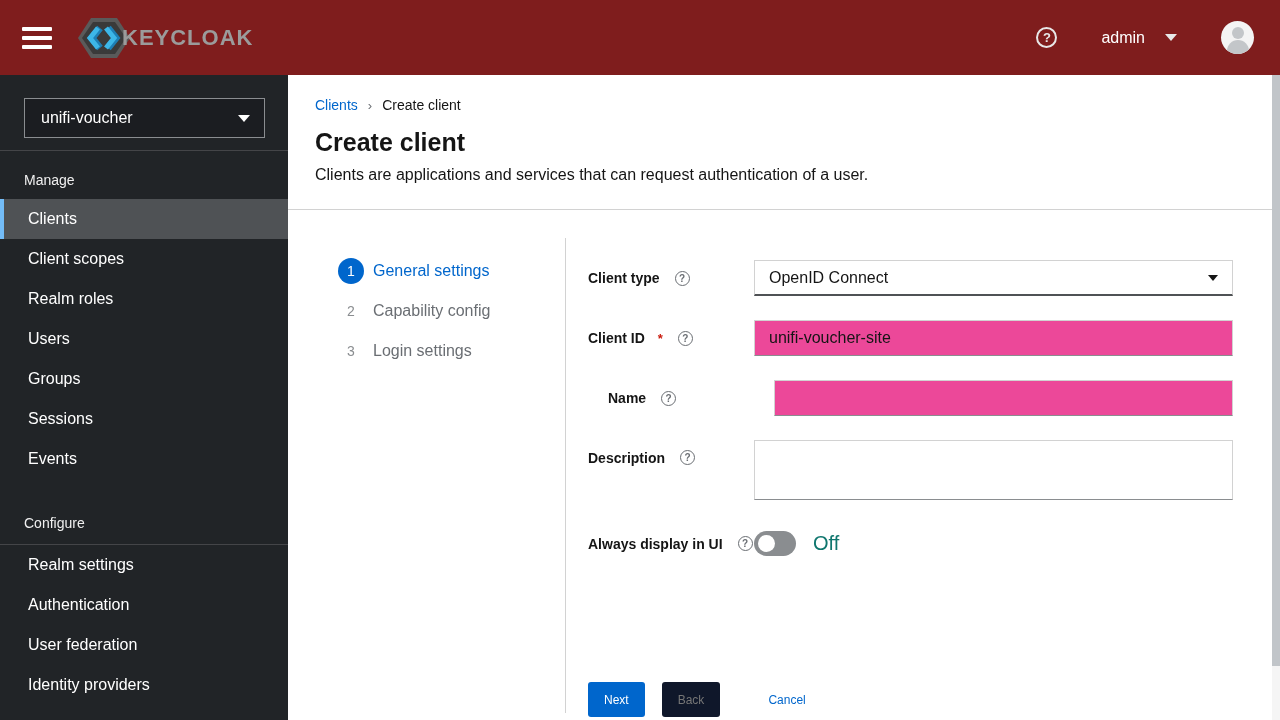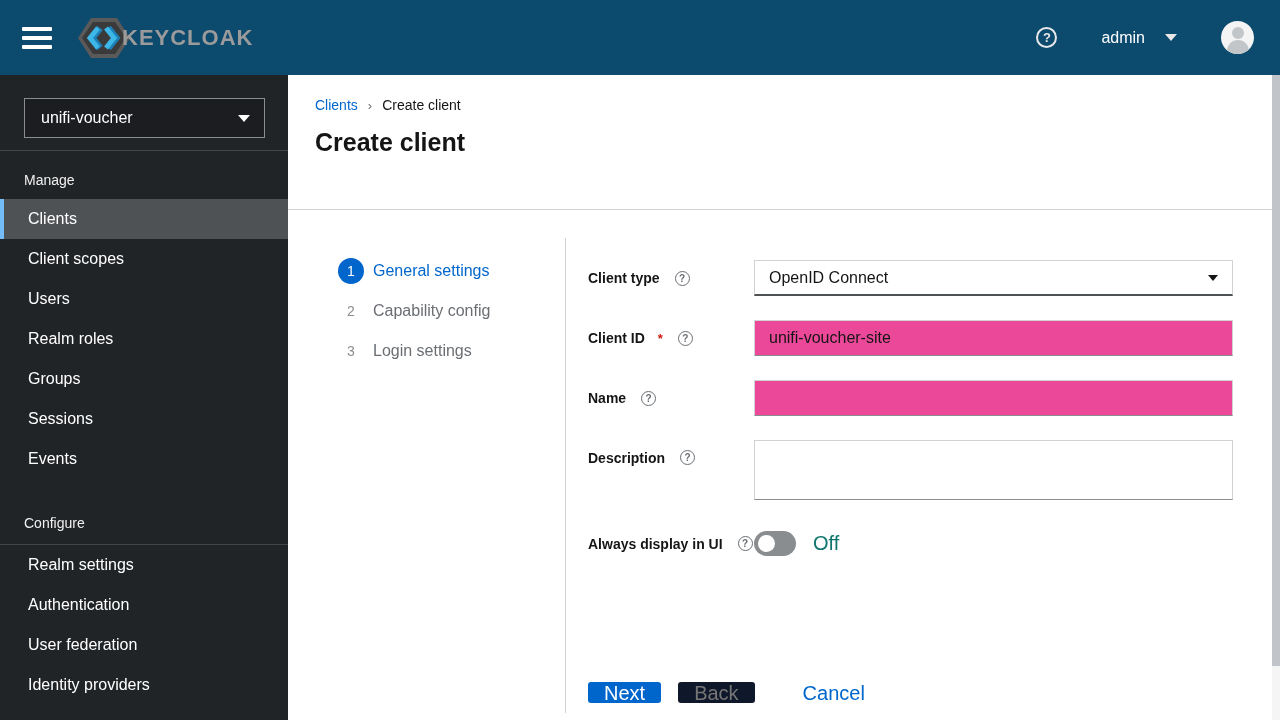--- a/index.html
+++ b/index.html
@@ -1,21 +1,21 @@
 <!DOCTYPE html>
 <html><head>
 <meta charset="utf-8">
 <style>
   * { margin:0; padding:0; box-sizing:border-box; }
   html,body { width:1280px; height:720px; overflow:hidden;
     font-family:"Liberation Sans", sans-serif; background:#fff; }
 
   
   .masthead { position:absolute; left:0; top:0; width:1280px; height:75px;
-    background:#0c4a6e; display:flex; align-items:center; z-index:30; }
+    background:#7f1d1d; display:flex; align-items:center; z-index:30; }
   .hamburger { width:30px; height:22px; margin-left:22px; cursor:pointer;
     display:flex; flex-direction:column; justify-content:space-between; }
   .hamburger span { display:block; height:4px; background:#fff; border-radius:1px; }
   .brand { display:flex; align-items:center; margin-left:26px; }
   .brand-text { color:#9b9b9b; font-size:22px; font-weight:700;
     letter-spacing:1px; margin-left:-8px; }
   .masthead-right { margin-left:auto; display:flex; align-items:center;
     gap:44px; padding-right:26px; }
   .help-circle { width:21px; height:21px; border:2px solid #e8e8e8; border-radius:50%;
     color:#e8e8e8; font-size:13px; font-weight:700; display:flex;
@@ -90,21 +90,21 @@
     border-bottom:1px solid #8a8d90; padding:8px 14px; font-size:16px; resize:none;
     font-family:"Liberation Sans", sans-serif; background:#fff; }
   .toggle-wrap { display:flex; align-items:center; gap:17px; }
   .switch { width:42px; height:25px; border-radius:13px; background:#8a8d90;
     position:relative; cursor:pointer; }
   .switch .knob { position:absolute; left:4px; top:4px; width:17px; height:17px;
     border-radius:50%; background:#fff; }
   .toggle-state { font-size:20px; color:#0f766e; }
   .action-row { position:absolute; left:0; top:472px; display:flex;
     align-items:center; }
-  .btn { height:21px; padding:0 16px; font-size:20px; border:none; border-radius:3px;
+  .btn { height:35px; padding:0 16px; font-size:12px; border:none; border-radius:3px;
     font-family:"Liberation Sans", sans-serif; cursor:pointer; }
   .btn-primary { background:#0066cc; color:#fff; }
   .btn-disabled { background:#0f172a; color:#767676; margin-left:17px; cursor:default; }
   .btn-link { background:transparent; color:#0066cc; margin-left:32px; }
 
   
   .scrollbar-track { position:absolute; right:0; top:75px; width:8px; height:645px;
     background:#f5f5f5; z-index:40; }
   .scrollbar-thumb { position:absolute; top:0; left:0; width:8px; height:591px;
     background:#c1c5c9; }
@@ -150,24 +150,24 @@
   <div class="side-divider"></div>
 
   <div class="nav-section-title">Manage</div>
   <div class="nav-item active">
     <span>Clients</span>
   </div>
   <div class="nav-item">
     <span>Client scopes</span>
   </div>
   <div class="nav-item">
+    <span>Realm roles</span>
+  </div>
+  <div class="nav-item">
     <span>Users</span>
-  </div>
-  <div class="nav-item">
-    <span>Realm roles</span>
   </div>
   <div class="nav-item">
     <span>Groups</span>
   </div>
   <div class="nav-item">
     <span>Sessions</span>
   </div>
   <div class="nav-item">
     <span>Events</span>
   </div>
@@ -191,20 +191,21 @@
 
 <main class="main">
 
   <div class="page-header">
     <div class="breadcrumb">
       <a>Clients</a>
       <span class="crumb-sep">›</span>
       <span class="crumb-current">Create client</span>
     </div>
     <h1 class="page-title">Create client</h1>
+    <div class="page-subtitle">Clients are applications and services that can request authentication of a user.</div>
   </div>
 
   <div class="wizard-nav">
     <div class="step active">
       <span class="step-num">1</span>
       <span>General settings</span>
     </div>
     <div class="step">
       <span class="step-num">2</span>
       <span>Capability config</span>
@@ -236,21 +237,21 @@
       <div class="form-label">
         <span>Client ID</span>
         <span class="required">*</span>
         <span class="help-icon">?</span>
       </div>
       <div class="field">
         <input class="pf-input" type="text" value="unifi-voucher-site" style="">
       </div>
     </div>
 
-    <div class="form-row center" style="margin-bottom:23px;">
+    <div class="form-row center" style="margin-bottom:23px;margin-left:20px;">
       <div class="form-label">
         <span>Name</span>
         <span class="help-icon">?</span>
       </div>
       <div class="field">
         <input class="pf-input" type="text" value="" style="">
       </div>
     </div>
 
     <div class="form-row top" style="margin-bottom:27px;margin-top:24px;">

